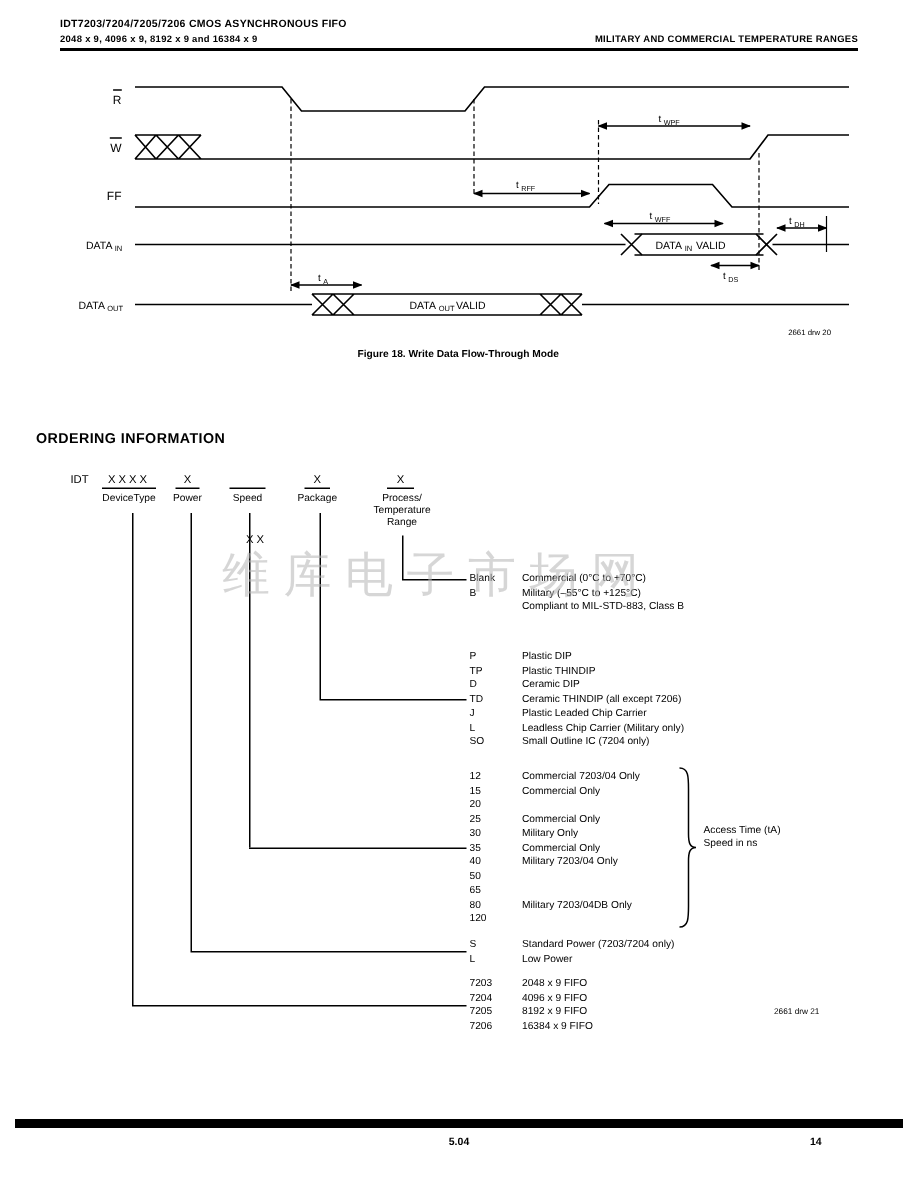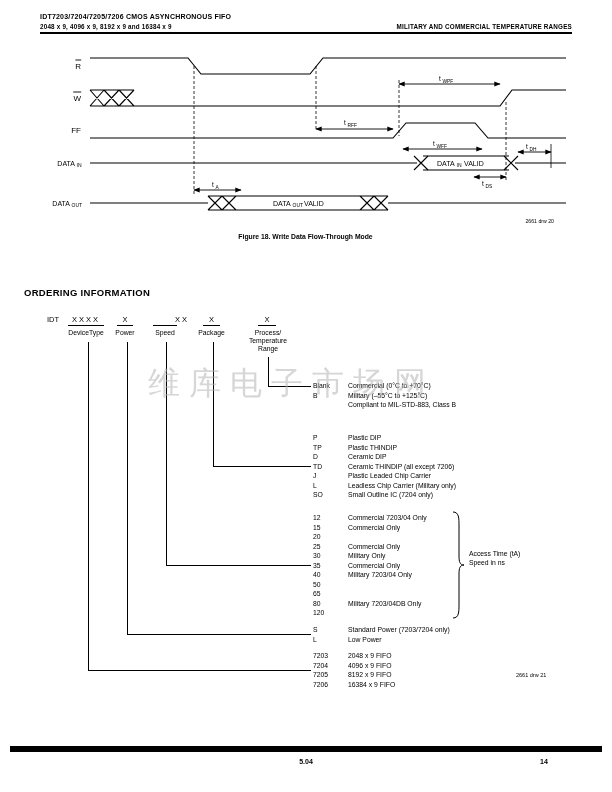--- a/index.html
+++ b/index.html
@@ -131,21 +131,21 @@
     </g>
   </svg>
 
   <div class="fig-caption">Figure 18. Write Data Flow-Through Mode</div>
 
   <h2 class="ord-heading">ORDERING INFORMATION</h2>
 
   <span class="code" style="left:42px;width:22px;text-align:center;">IDT</span>
   <span class="code" style="left:68px;width:36px;letter-spacing:2px;">XXXX</span>
   <span class="code" style="left:117px;width:16px;">X</span>
-  <span class="code" style="left:170px;width:24px;letter-spacing:2px;">XX</span>
+  <span class="code" style="left:159px;width:24px;letter-spacing:2px;margin-top:40px;">XX</span>
   <span class="code" style="left:203px;width:17px;">X</span>
   <span class="code" style="left:258px;width:18px;">X</span>
 
   <div class="u" style="left:68px;width:36px;"></div>
   <div class="u" style="left:117px;width:16px;"></div>
   <div class="u" style="left:153px;width:24px;"></div>
   <div class="u" style="left:203px;width:17px;"></div>
   <div class="u" style="left:258px;width:18px;"></div>
 
   <div class="flabel" style="left:58px;width:56px;">DeviceType</div>

